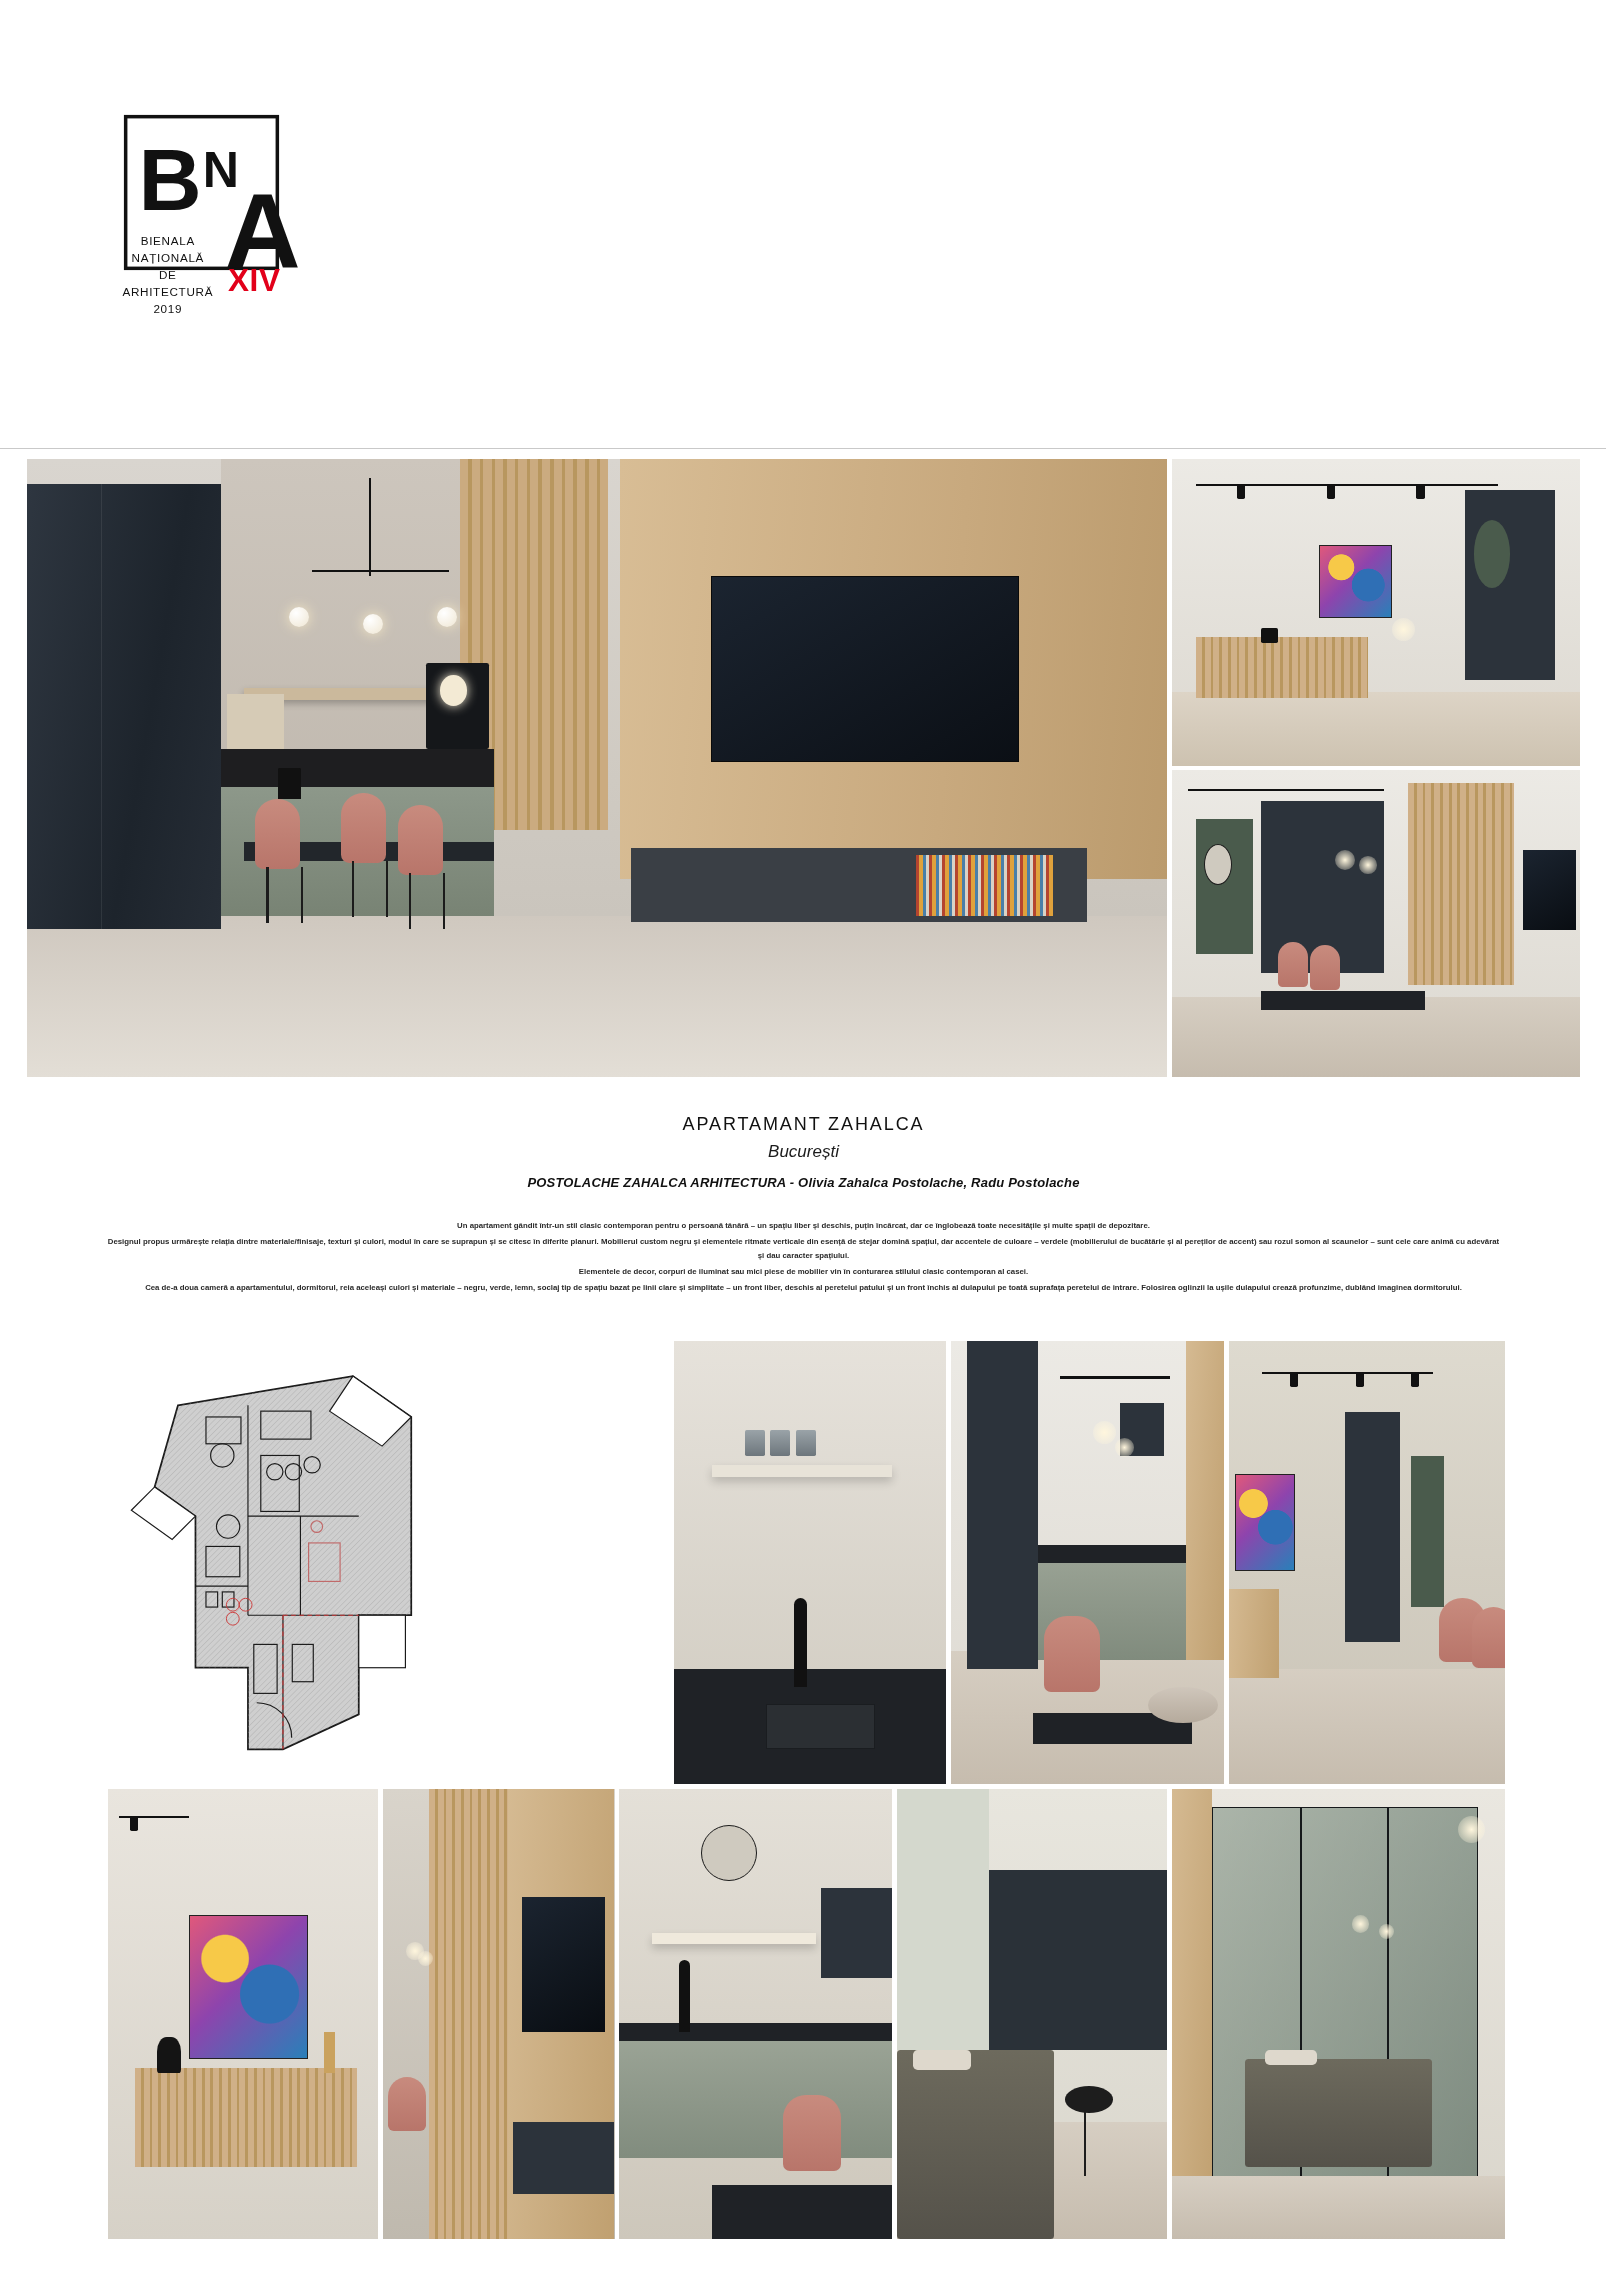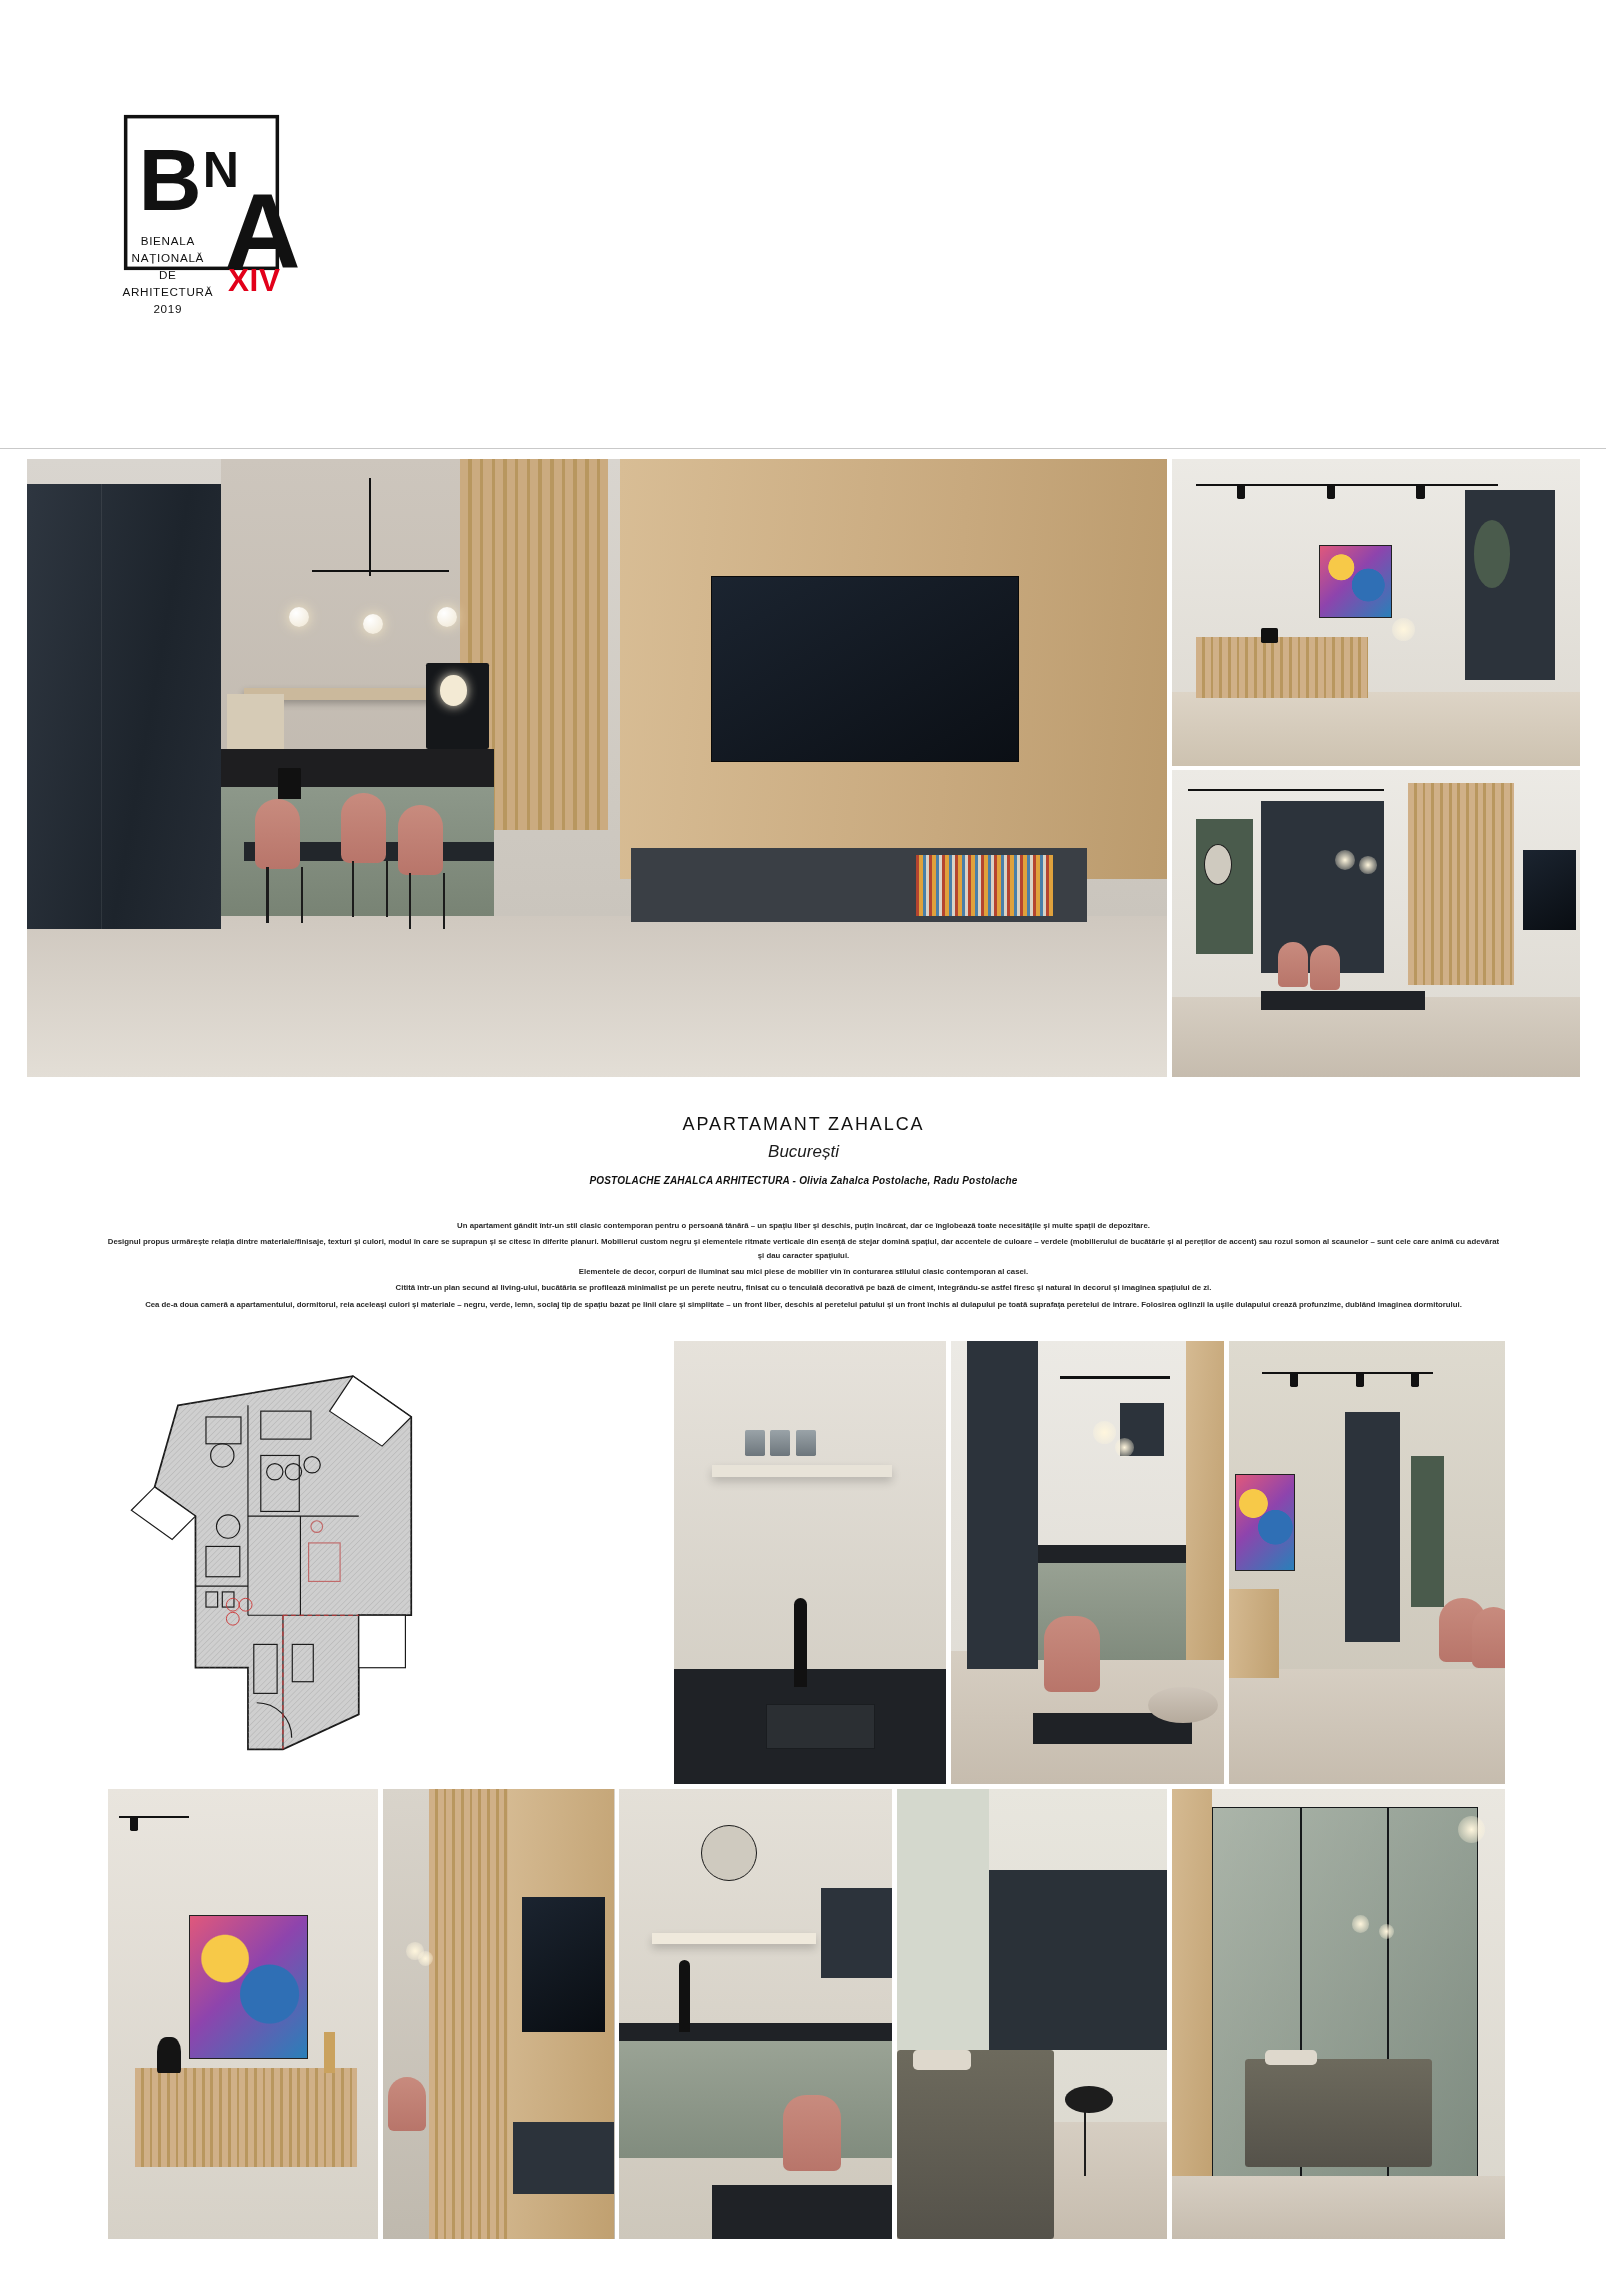--- a/index.html
+++ b/index.html
@@ -76,21 +76,21 @@
     font-weight: 400;
     color: #111;
   }
   .proj-city {
     font-size: 17px;
     font-style: italic;
     margin-top: 7px;
     color: #1c1c1c;
   }
   .proj-authors {
-    font-size: 10px;
+    font-size: 13px;
     font-style: italic;
     font-weight: bold;
     margin-top: 13px;
     color: #111;
     letter-spacing: 0.2px;
   }
 
   
   .body-text {
     position: absolute;
@@ -369,21 +369,20 @@
 <div class="title-block">
   <div class="proj-title">APARTAMANT ZAHALCA</div>
   <div class="proj-city">București</div>
   <div class="proj-authors">POSTOLACHE ZAHALCA ARHITECTURA - Olivia Zahalca Postolache, Radu Postolache</div>
 </div>
 
 <div class="body-text">
   <p>Un apartament gândit într-un stil clasic contemporan pentru o persoană tânără – un spațiu liber și deschis, puțin încărcat, dar ce înglobează toate necesitățile și multe spații de depozitare.</p>
   <p>Designul propus urmărește relația dintre materiale/finisaje, texturi și culori, modul în care se suprapun și se citesc în diferite planuri. Mobilierul custom negru și elementele ritmate verticale din esență de stejar domină spațiul, dar accentele de culoare – verdele (mobilierului de bucătărie și al pereților de accent) sau rozul somon al scaunelor – sunt cele care animă cu adevărat și dau caracter spațiului.</p>
   <p>Elementele de decor, corpuri de iluminat sau mici piese de mobilier vin în conturarea stilului clasic contemporan al casei.</p>
-  <p>Citită într-un plan secund al living-ului, bucătăria se profilează minimalist pe un perete neutru, finisat cu o tencuială decorativă pe bază de ciment, integrându-se astfel firesc și natural în decorul și imaginea spațiului de zi.</p>
   <p>Cea de-a doua cameră a apartamentului, dormitorul, reia aceleași culori și materiale – negru, verde, lemn, soclaj tip de spațiu bazat pe linii clare și simplitate – un front liber, deschis al peretelui patului și un front închis al dulapului pe toată suprafața peretelui de intrare. Folosirea oglinzii la ușile dulapului crează profunzime, dublând imaginea dormitorului.</p>
 </div>
 
 <div class="lower">
 
   <div class="plan-box">
     <svg class="plan-svg" viewBox="0 0 962 790" aria-hidden="true">
       <g stroke="#1a1a1a" fill="none" stroke-width="2">
 
         <polygon points="120,110 420,60 520,130 520,470 430,470 430,640 300,700 240,700 240,560 150,560 150,300 80,250" fill="#cfcfcf" stroke="#1a1a1a" stroke-width="3"></polygon>

